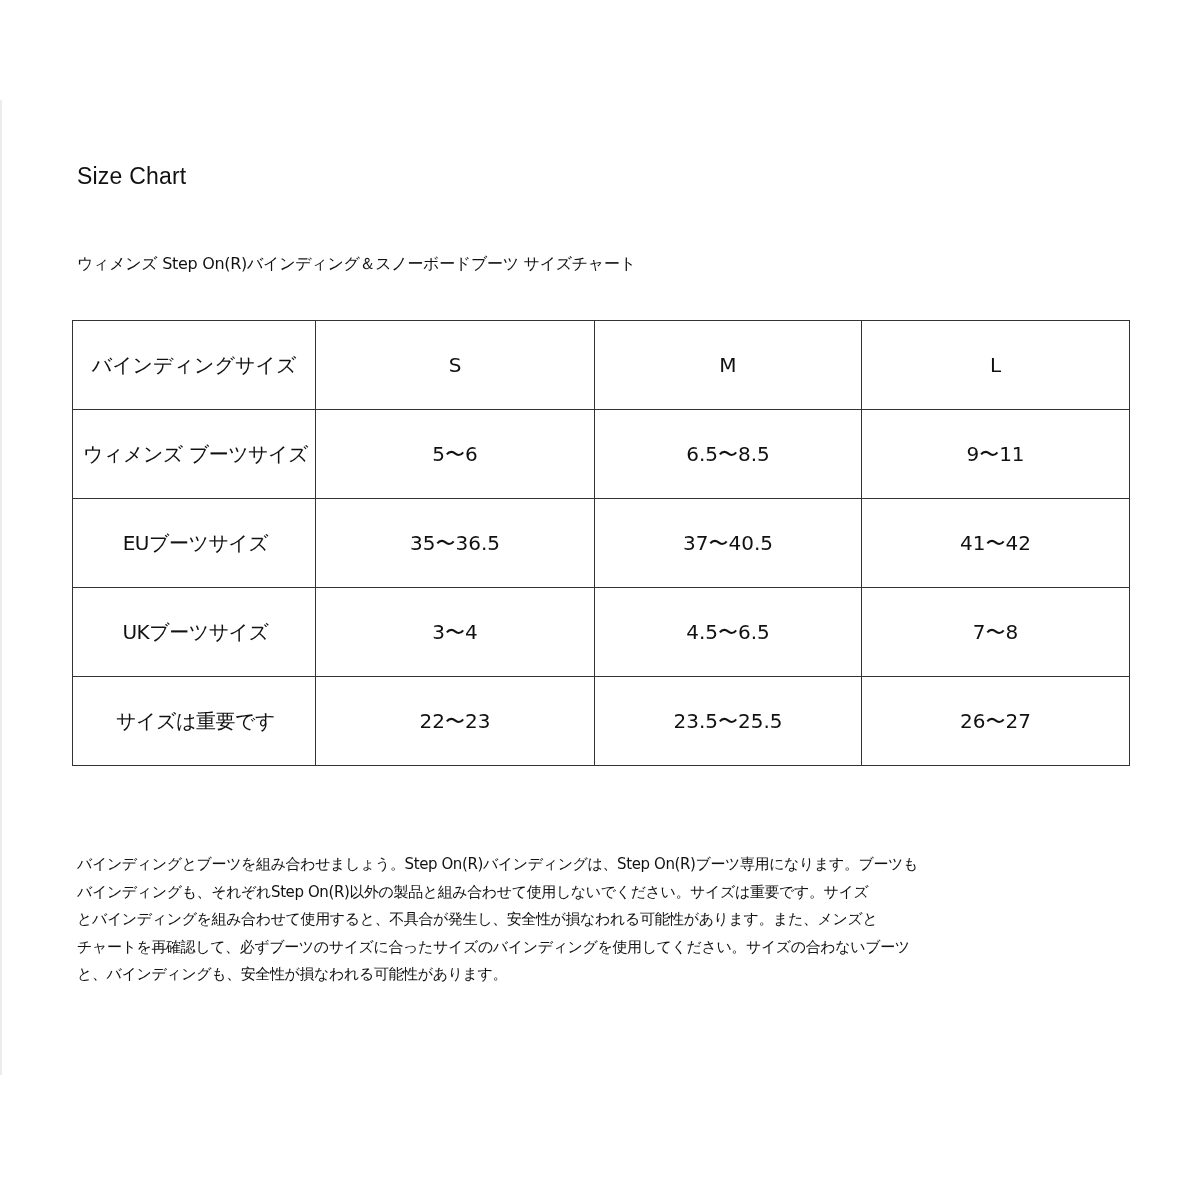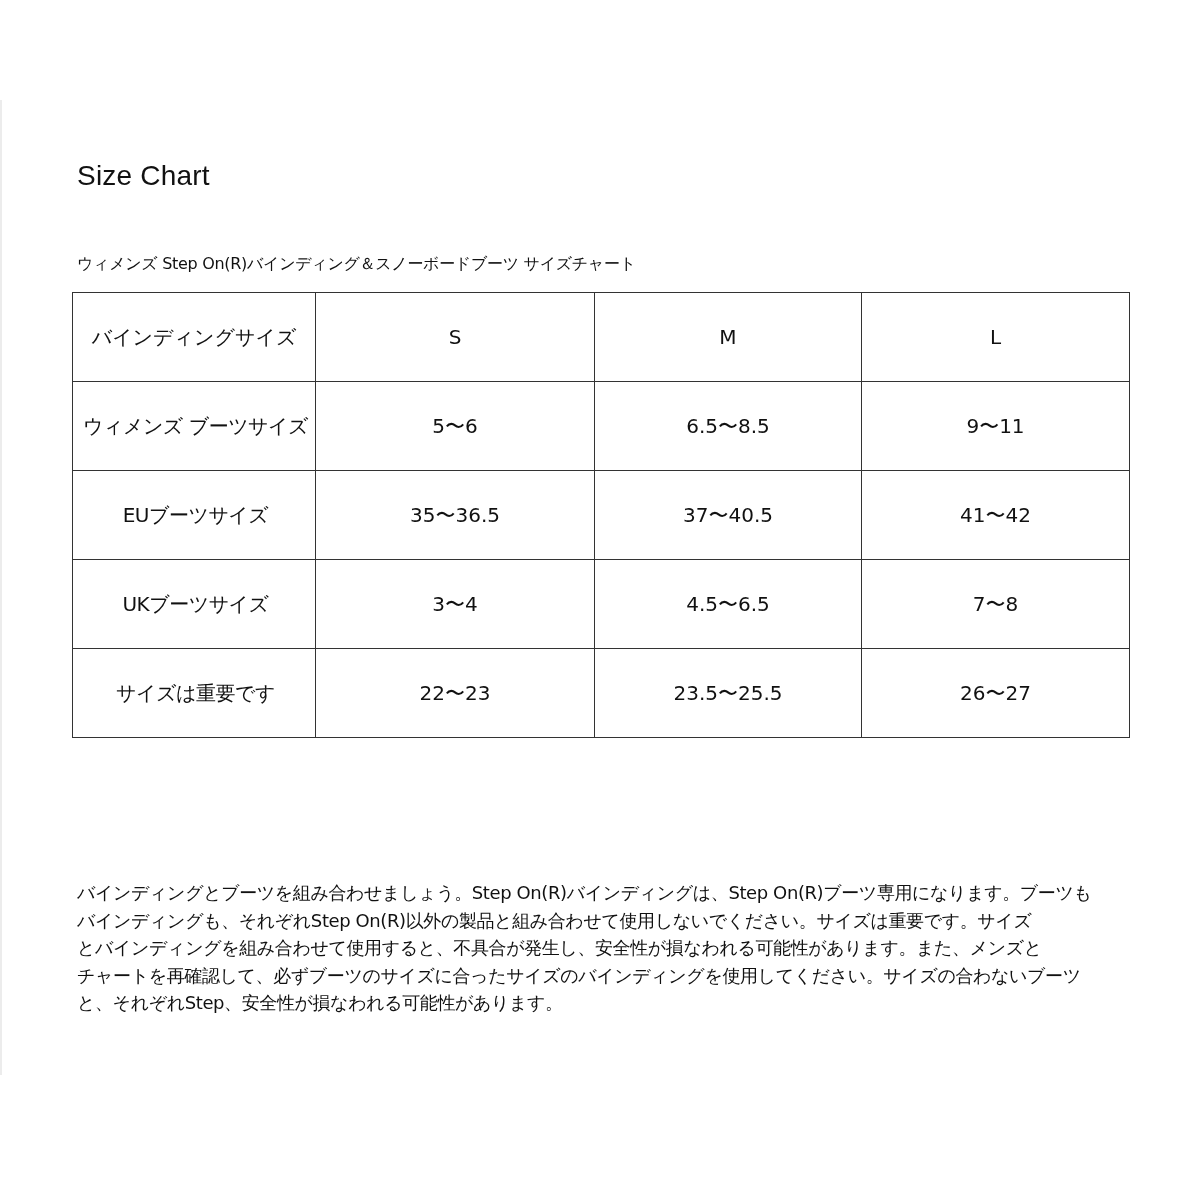--- a/index.html
+++ b/index.html
@@ -2,41 +2,40 @@
 <html><head>
 <meta charset="utf-8">
 <style>
   html, body { margin: 0; padding: 0; }
   body {
     width: 1200px; height: 1200px; background: #ffffff; position: relative; overflow: hidden;
     font-family: "DejaVu Sans", "Liberation Sans", sans-serif; color: #111111;
   }
   .left-rule { position: absolute; left: 0; top: 100px; width: 2px; height: 975px; background: #ececec; }
   .size-chart-label {
-    position: absolute; left: 77px; top: 162px; font-size: 28px; line-height: 28px;
+    position: absolute; left: 77px; top: 162px; font-size: 23px; line-height: 28px;
     font-family: "Liberation Sans", sans-serif; letter-spacing: 0.2px;
   }
   .chart-title {
     position: absolute; left: 77px; top: 249px; font-size: 16px; line-height: 30px; white-space: nowrap;
     letter-spacing: -0.3px;
   }
   table.size-table {
-    position: absolute; left: 72px; top: 292px; width: 1057px; height: 442px;
+    position: absolute; left: 72px; top: 320px; width: 1057px; height: 442px;
     border-collapse: collapse; table-layout: fixed;
   }
   table.size-table td {
     border: 1.5px solid #333333; font-size: 20px; text-align: center; vertical-align: middle;
     padding: 0; height: 88px; white-space: nowrap;
   }
   table.size-table td.row-label { text-align: center; padding-left: 3px; letter-spacing: -0.5px; }
   table.size-table td.header-label { text-align: center; }
   .notes {
-    position: absolute; left: 77px; top: 851px; width: 1060px; font-size: 18px; line-height: 27.5px;
+    position: absolute; left: 77px; top: 851px; width: 1060px; font-size: 15px; line-height: 27.5px;
     letter-spacing: -0.4px;
-    margin-top: 28px;
   }
   .notes div { white-space: nowrap; }
 </style>
 </head>
 <body>
 
 <div class="left-rule"></div>
 
 <div class="size-chart-label">Size Chart</div>
 <div class="chart-title">ウィメンズ Step On(R)バインディング＆スノーボードブーツ サイズチャート</div>
@@ -80,14 +79,14 @@
     <td>26〜27</td>
   </tr>
 </tbody>
   </table>
 
 <div class="notes">
   <div>バインディングとブーツを組み合わせましょう。Step On(R)バインディングは、Step On(R)ブーツ専用になります。ブーツも</div>
   <div>バインディングも、それぞれStep On(R)以外の製品と組み合わせて使用しないでください。サイズは重要です。サイズ</div>
   <div>とバインディングを組み合わせて使用すると、不具合が発生し、安全性が損なわれる可能性があります。また、メンズと</div>
   <div>チャートを再確認して、必ずブーツのサイズに合ったサイズのバインディングを使用してください。サイズの合わないブーツ</div>
-  <div>と、それぞれStep、安全性が損なわれる可能性があります。</div>
+  <div>と、バインディングも、安全性が損なわれる可能性があります。</div>
 </div>
 
 </body></html>

